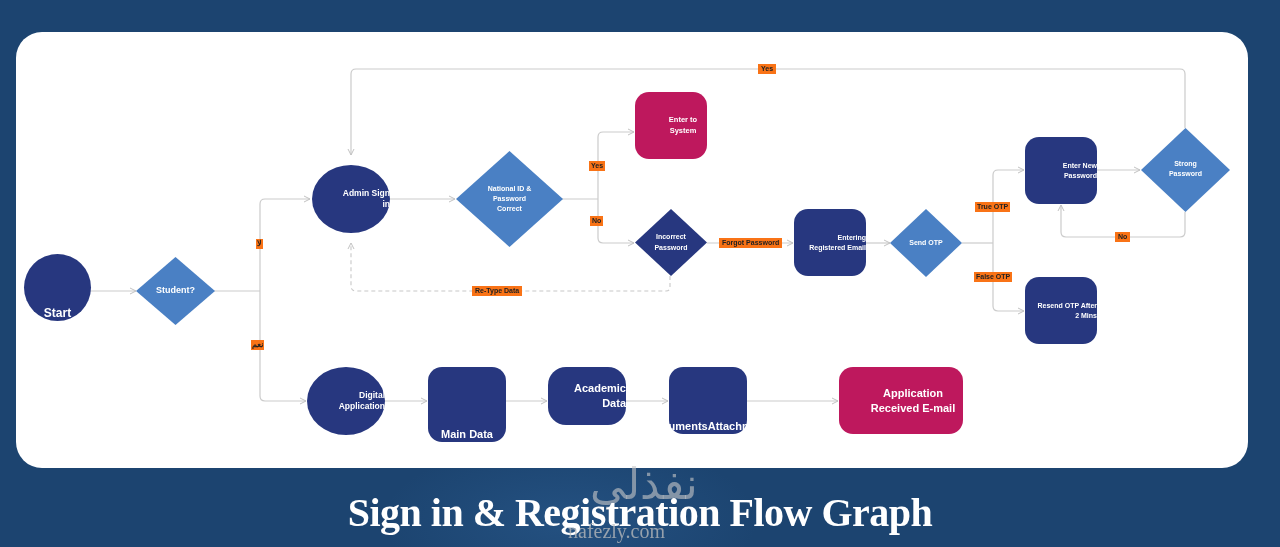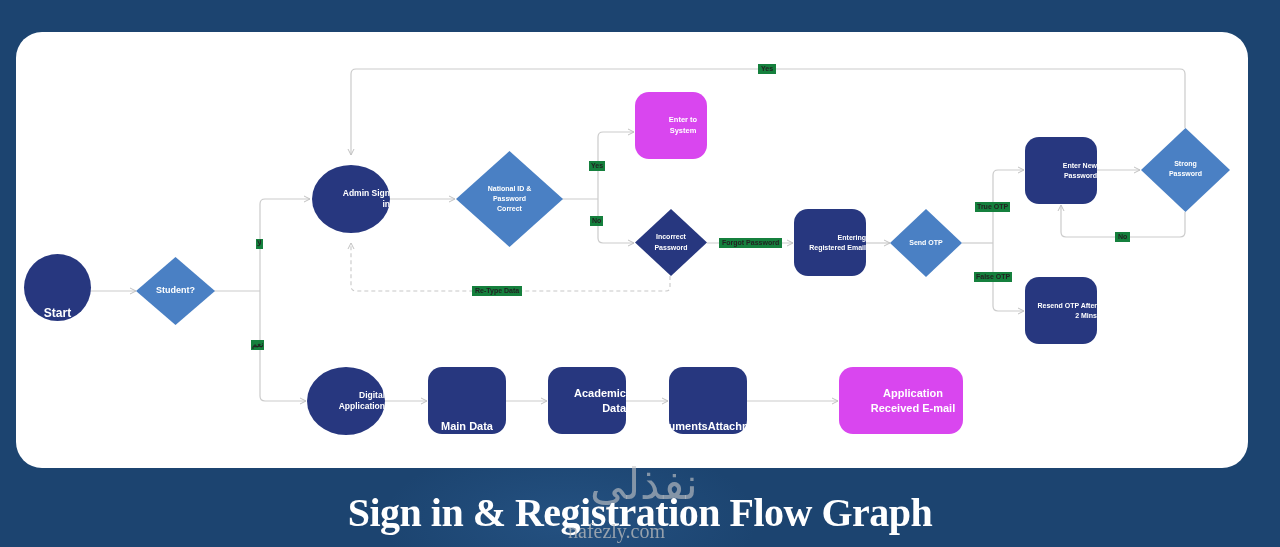--- a/index.html
+++ b/index.html
@@ -17,29 +17,29 @@
     position:absolute; left:16px; top:32px; width:1232px; height:436px;
     background:#ffffff; border-radius:26px;
   }
   svg.edges { position:absolute; left:0; top:0; width:1280px; height:547px; }
   .node {
     position:absolute; display:flex; align-items:center; justify-content:center;
     text-align:center; color:#fff; font-weight:bold; box-sizing:border-box;
     line-height:1.35;
   }
   .dark { background:#27377f;align-items:flex-end; }
-  .mid { background:#d946ef;padding-left:24px; }
+  .mid { background:#be185d;padding-left:24px; }
   .circle { border-radius:50%; }
   .rrect { border-radius:14px; }
   .diamond-wrap { position:absolute; display:flex; align-items:center; justify-content:center; }
   .diamond-text {
     position:relative; color:#fff; font-weight:bold; text-align:center; line-height:1.45; z-index:2;
   }
   .elabel {
-    position:absolute; font-size:8px; font-weight:bold; color:#222; background:#15803d;
+    position:absolute; font-size:8px; font-weight:bold; color:#222; background:#f97316;
     padding:0 3px; line-height:10px; white-space:nowrap;
   }
   .title {
     position:absolute; left:0; width:1280px; top:489px; text-align:center;
     font-family:Liberation Serif, serif; font-weight:bold; font-size:40px; color:#fff;
     letter-spacing:-0.5px;
   }
   .wm-ar {
     position:absolute; left:562px; top:458px; font-size:44px; font-weight:normal;
     color:rgba(200,200,200,0.6); font-family:"DejaVu Sans", sans-serif; direction:rtl;margin-left:28px;
@@ -157,25 +157,25 @@
 <div class="node dark rrect" style="left:1025px;top:277px;width:72px;height:67px;font-size:7px;flex-direction:column;">
   <span>Resend OTP After</span>
   <span>2 Mins</span>
 </div>
 
 <div class="node dark circle" style="left:307px;top:367px;width:78px;height:68px;font-size:8.5px;flex-direction:column;">
   <span>Digital</span>
   <span>Application</span>
 </div>
 
-<div class="node dark rrect" style="left:428px;top:367px;width:78px;height:67px;font-size:11px;">
+<div class="node dark rrect" style="left:428px;top:367px;width:78px;height:75px;font-size:11px;">
   <span>Main Data</span>
 </div>
 
-<div class="node dark rrect" style="left:548px;top:367px;width:78px;height:67px;font-size:11px;flex-direction:column;">
+<div class="node dark rrect" style="left:548px;top:367px;width:78px;height:58px;font-size:11px;flex-direction:column;border-radius:18px;">
   <span>Academic</span>
   <span>Data</span>
 </div>
 
 <div class="node dark rrect" style="left:669px;top:367px;width:78px;height:67px;font-size:11px;flex-direction:row;">
   <span>Documents</span>
   <span>Attachment</span>
 </div>
 
 <div class="node mid rrect" style="left:839px;top:367px;width:124px;height:67px;font-size:11px;flex-direction:column;">

